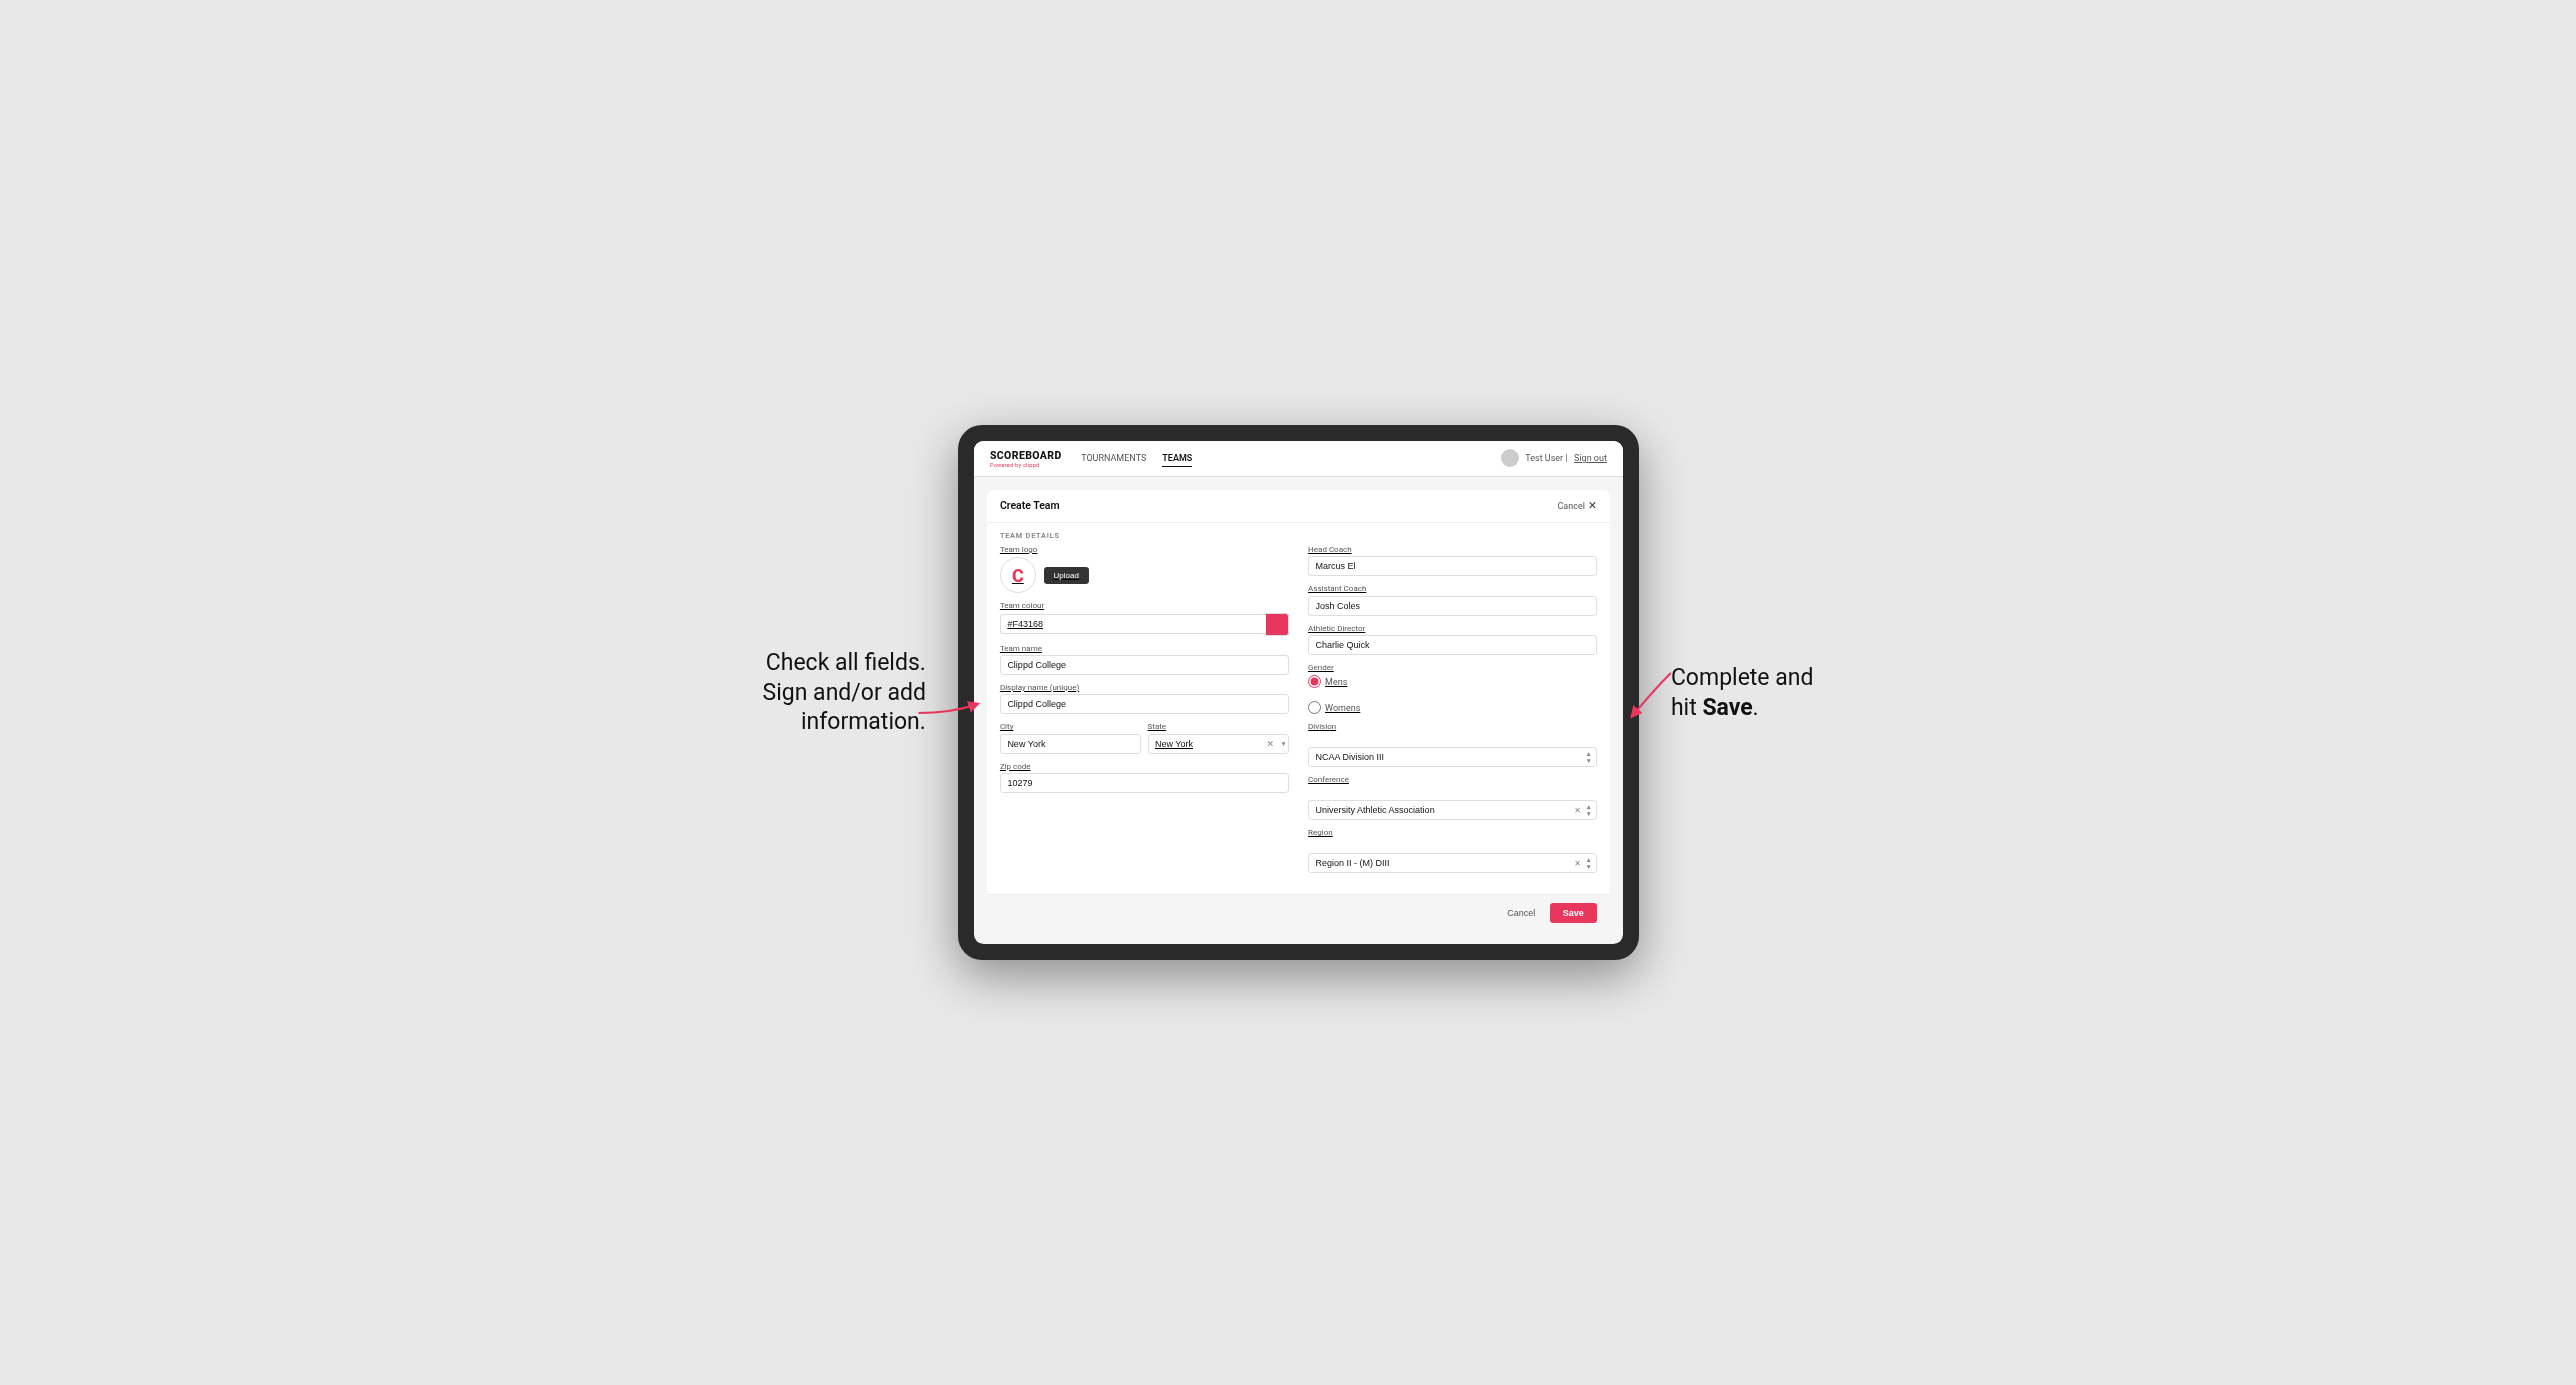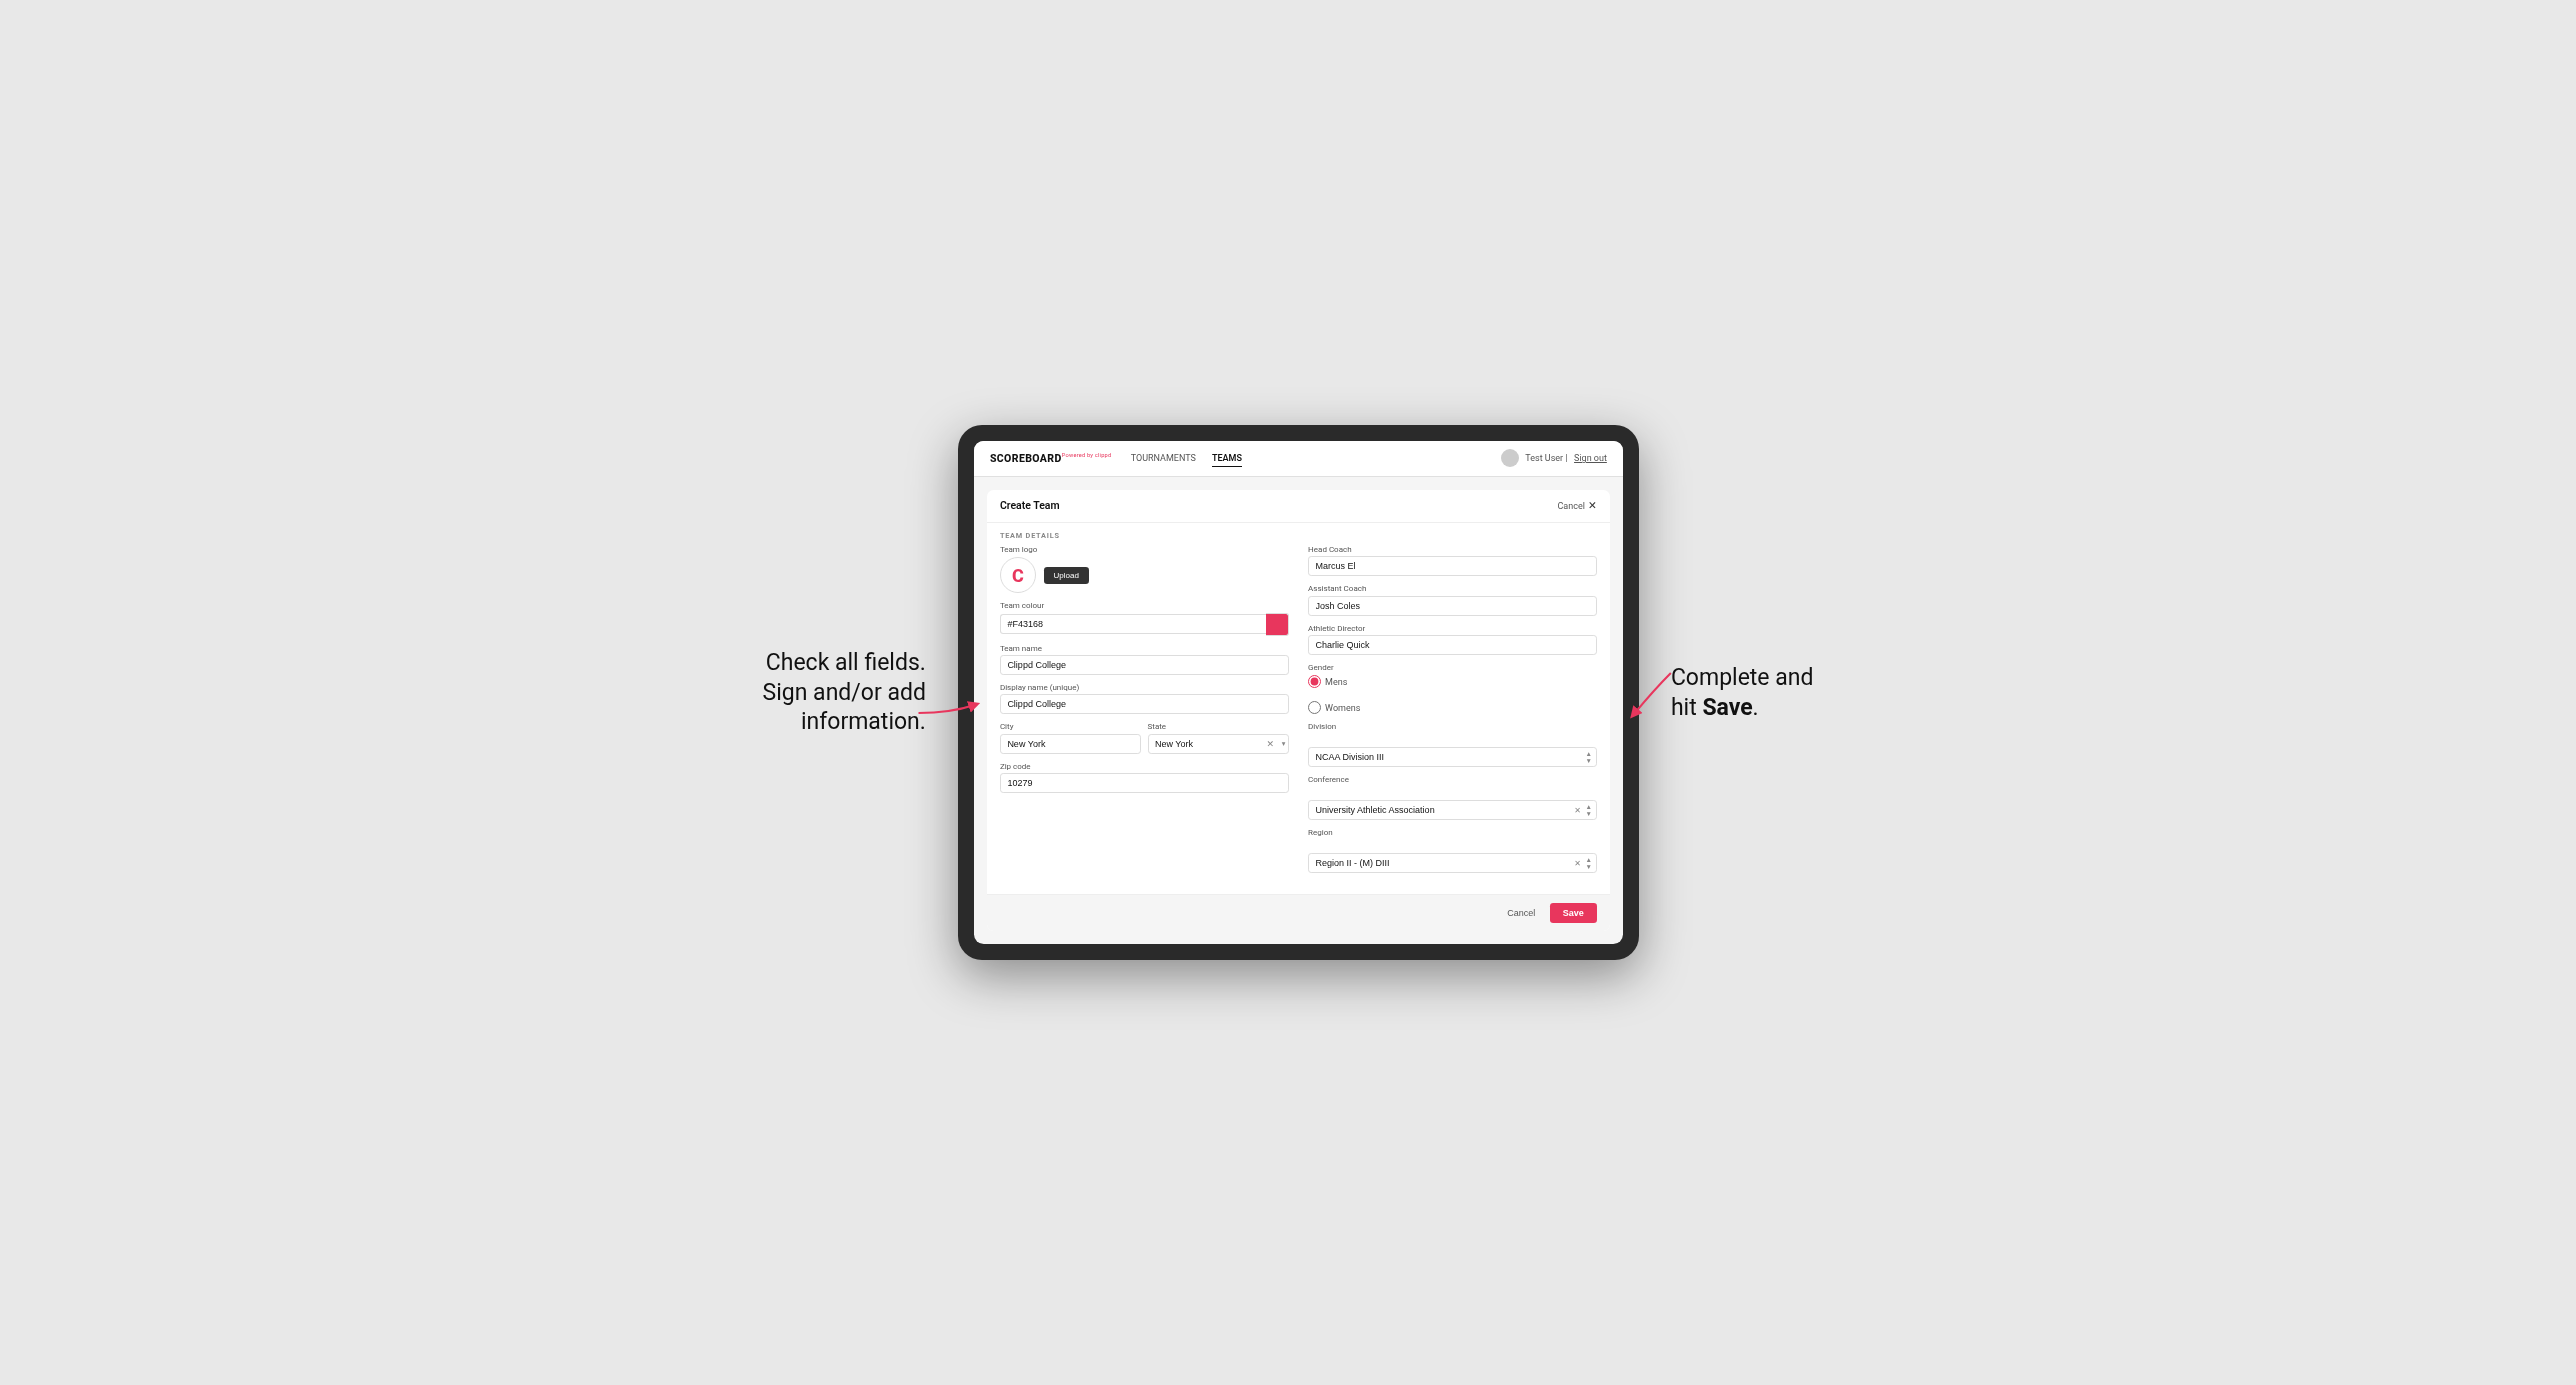--- a/index.html
+++ b/index.html
@@ -44,21 +44,21 @@
       background: #fff;
       display: flex;
       align-items: center;
       padding: 0 16px;
       height: 36px;
       border-bottom: 0.8px solid #e0e0e0;
     }
 
     .nav-logo {
       display: flex;
-      flex-direction: row;
+      flex-direction: column;
       margin-right: 19.4px;
     }
 
     .nav-logo-main {
       font-size: 10.5px;
       font-weight: 800;
       color: #111;
       letter-spacing: 0.4px;
       text-transform: uppercase;
     }
@@ -149,20 +149,21 @@
       letter-spacing: 0.8px;
       text-transform: uppercase;
       padding: 8px 13px 4.9px;
     }
 
     
     .form-body {
       display: flex;
       gap: 19.4px;
       padding: 0 13px 13px;
+      text-decoration: underline;
     }
 
     .form-left {
       flex: 1;
     }
 
     .form-right {
       flex: 1;
     }
 

